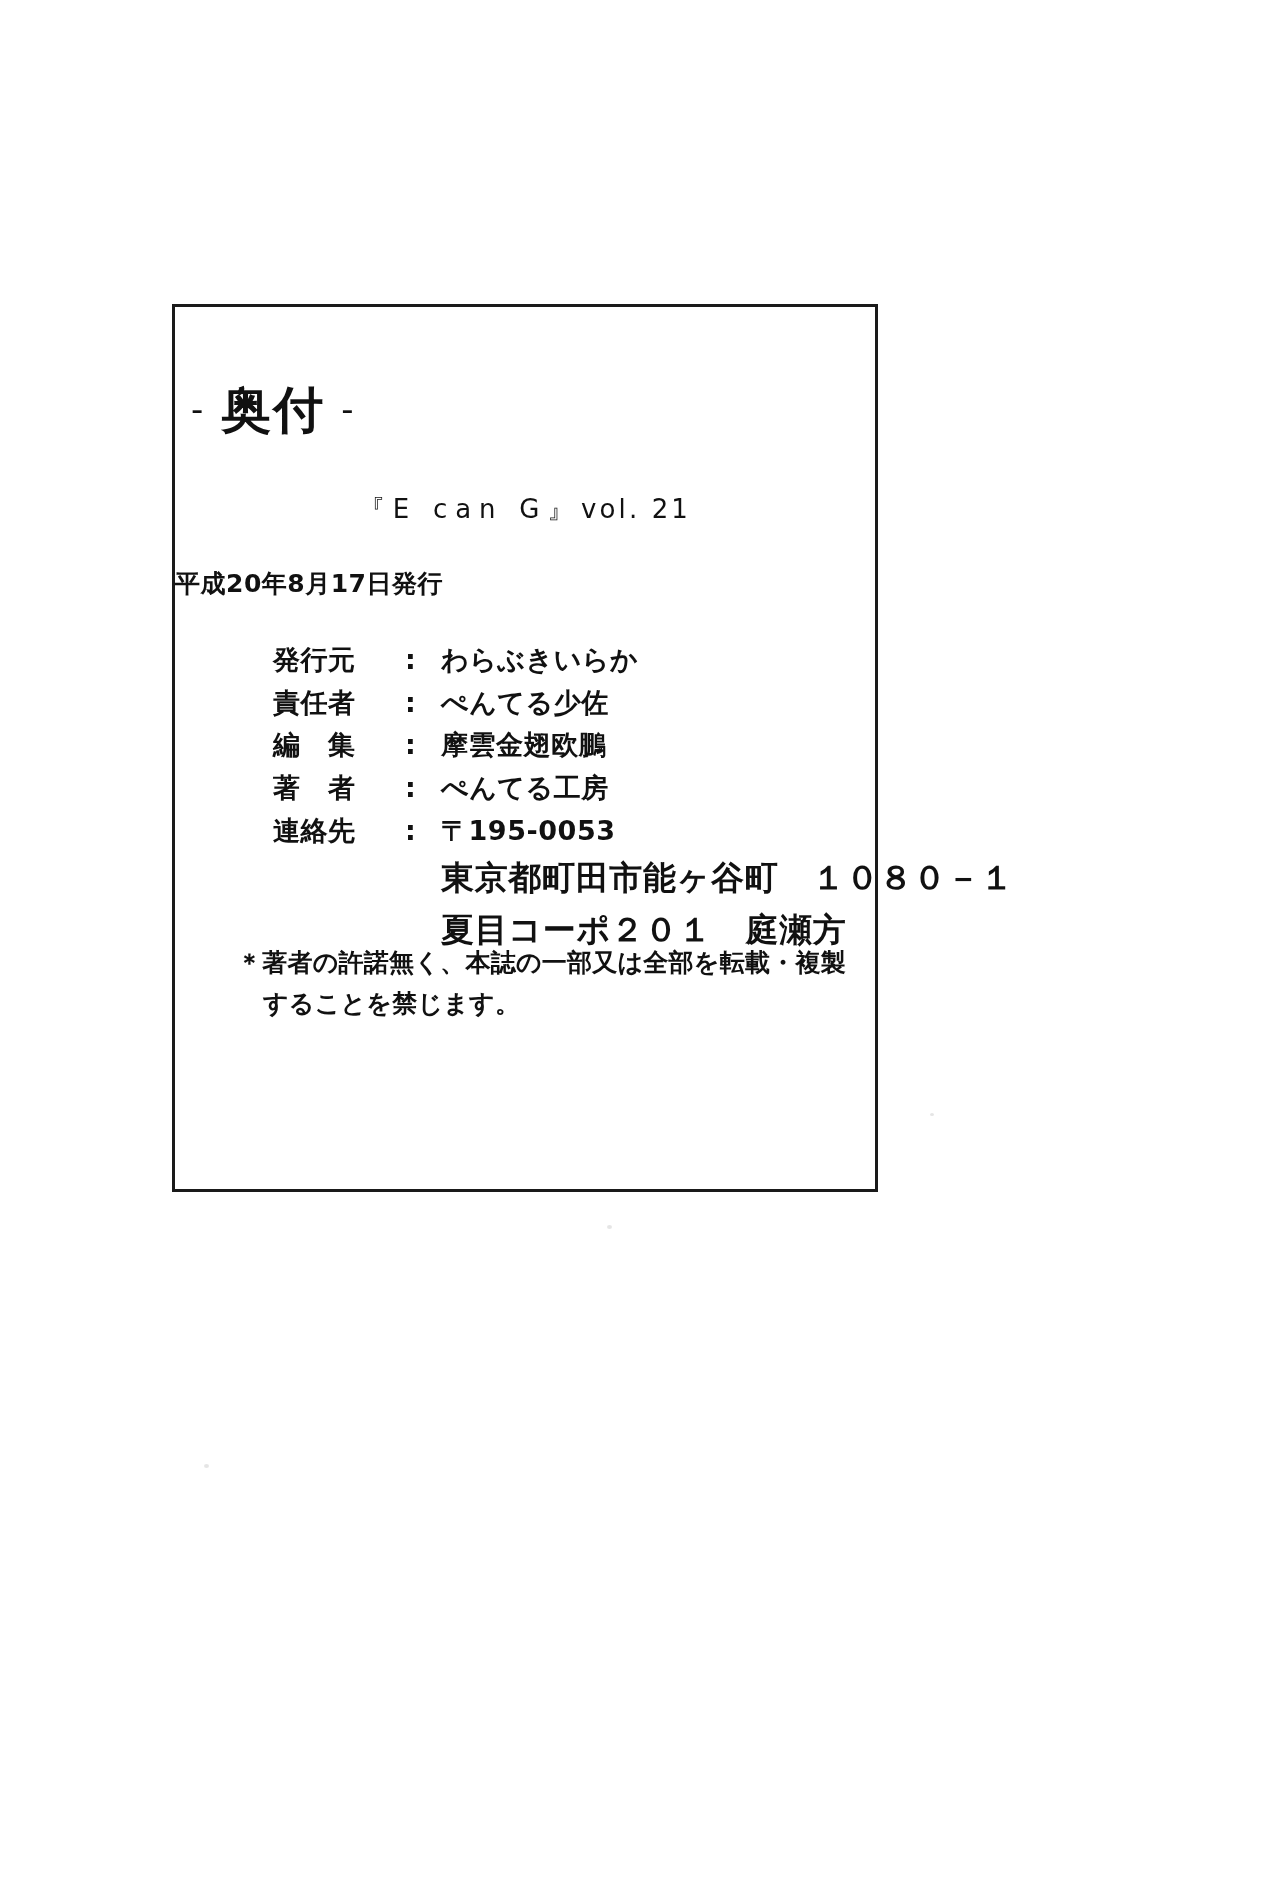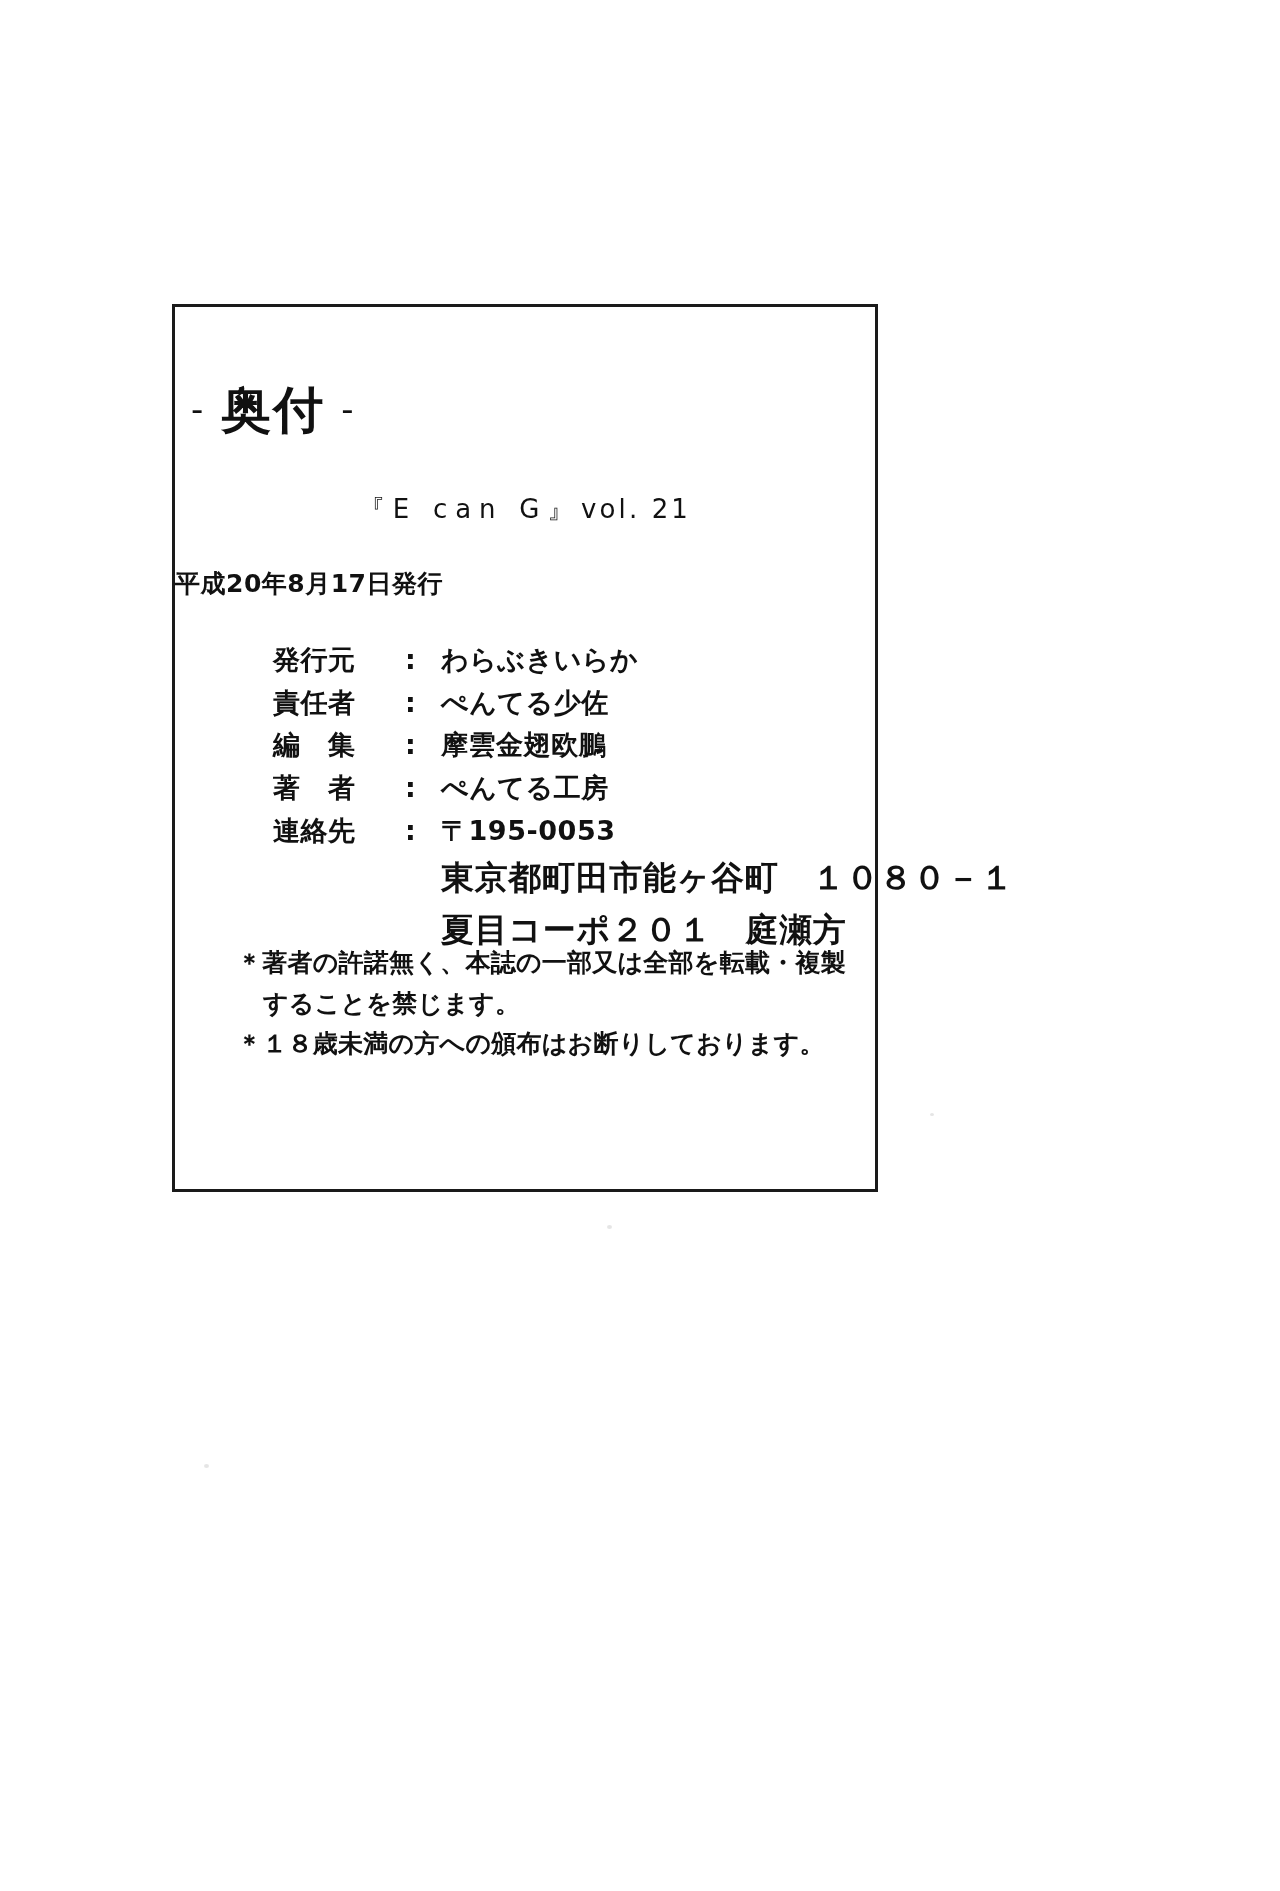--- a/index.html
+++ b/index.html
@@ -202,18 +202,17 @@
           <span class="credit-value">〒195-0053</span>
         </div>
 
         <div class="credit-cont">東京都町田市能ヶ谷町　１０８０－１</div>
         <div class="credit-cont">夏目コーポ２０１　庭瀬方</div>
       </div>
 
       <div class="notes">
         <div class="note">＊著者の許諾無く、本誌の一部又は全部を転載・複製</div>
         <div class="note-cont">することを禁じます。</div>
-        <div class="note">＊１８歳未満の方への頒布はお断りしております。</div>
       </div>
 
     </div>
   </div>
 </div>
 
 </body></html>

